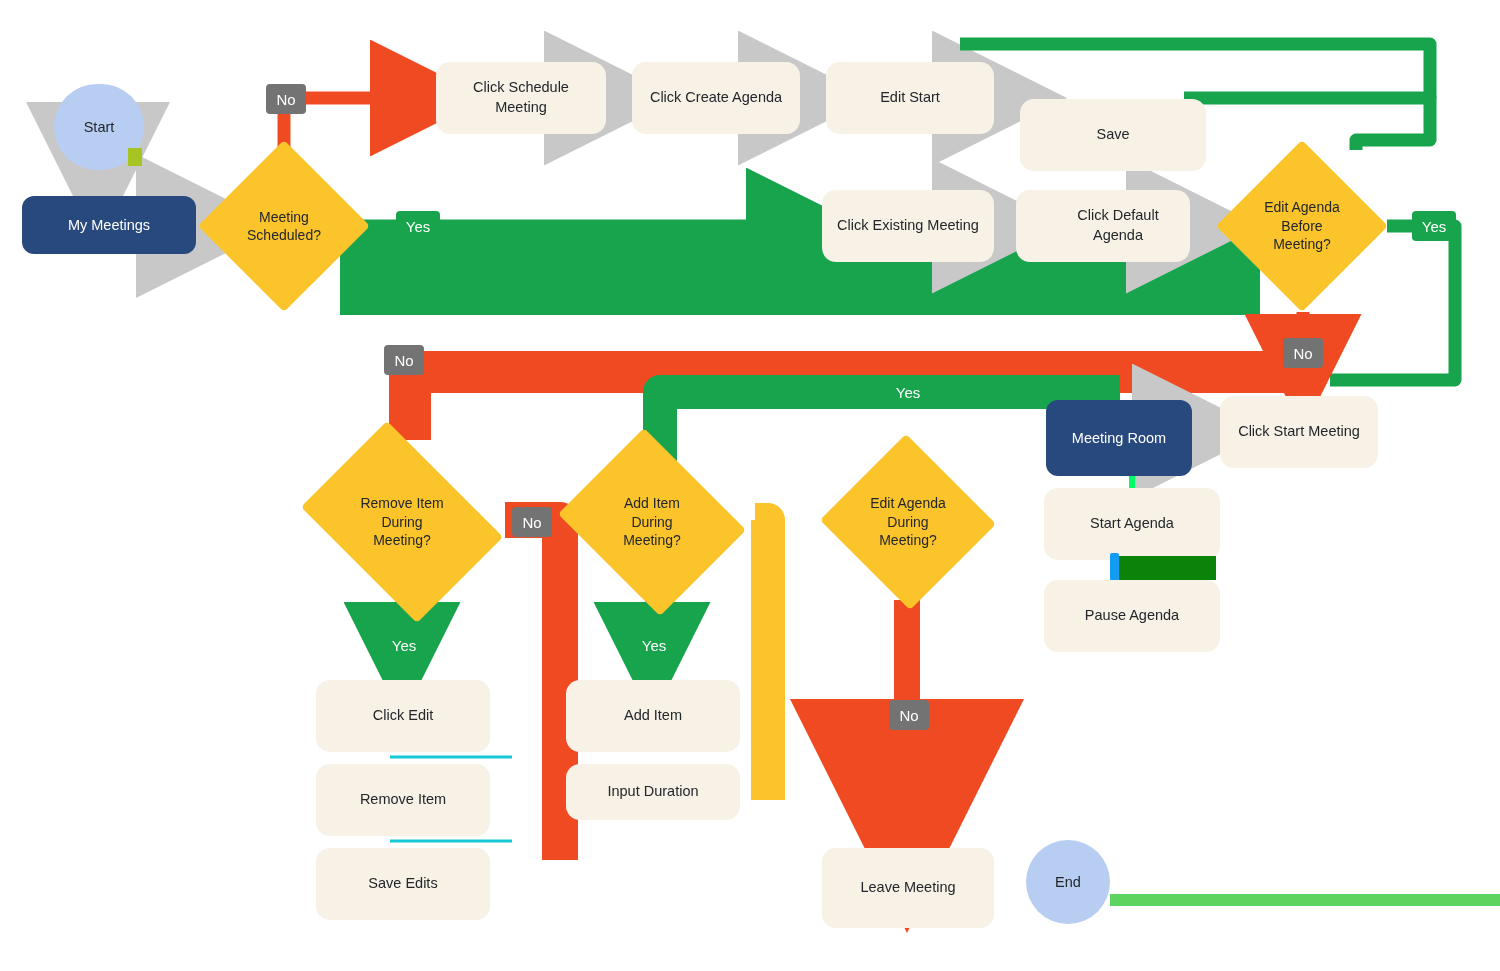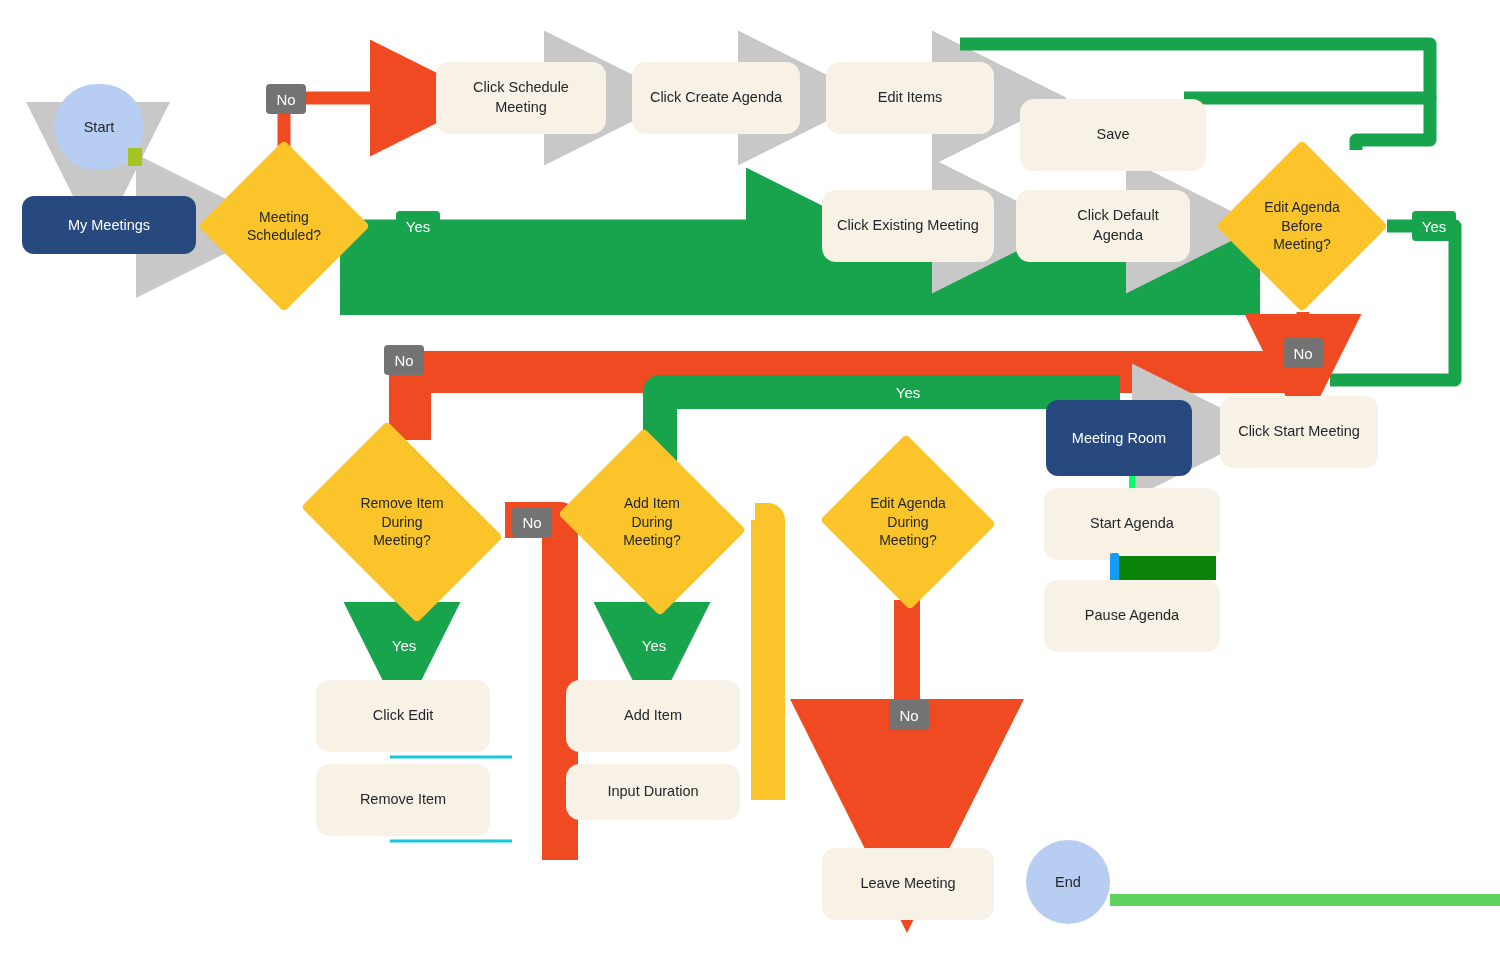--- a/index.html
+++ b/index.html
@@ -191,21 +191,21 @@
 
   <div class="node card" style="left:436px; top:62px; width:170px; height:72px;">
     <span>Click Schedule Meeting</span>
   </div>
 
   <div class="node card" style="left:632px; top:62px; width:168px; height:72px;align-items:center;">
     <span>Click Create Agenda</span>
   </div>
 
   <div class="node card" style="left:826px; top:62px; width:168px; height:72px;">
-    <span>Edit Items</span>
+    <span>Edit Start</span>
   </div>
 
   <div class="node card" style="left:1020px; top:62px; width:186px; height:72px;margin-top:37px;">
     <span>Save</span>
   </div>
 
   <div class="node card" style="left:822px; top:190px; width:172px; height:72px;">
     <span>Click Existing Meeting</span>
   </div>
 
@@ -261,30 +261,33 @@
   </div>
 
   <div class="node card" style="left:316px; top:680px; width:174px; height:72px;">
     <span>Click Edit</span>
   </div>
 
   <div class="node card" style="left:316px; top:764px; width:174px; height:72px;">
     <span>Remove Item</span>
   </div>
 
+  <div class="node card" style="left:316px; top:848px; width:174px; height:72px;">
+    <span>Save Edits</span>
+  </div>
 
   <div class="node card" style="left:566px; top:680px; width:174px; height:72px;">
     <span>Add Item</span>
   </div>
 
   <div class="node card" style="left:566px; top:764px; width:174px; height:56px;">
     <span>Input Duration</span>
   </div>
 
-  <div class="node card" style="left:822px; top:848px; width:172px; height:72px;">
+  <div class="node card" style="left:822px; top:848px; width:172px; height:80px;">
     <span>Leave Meeting</span>
   </div>
 
   <div class="node terminator" style="left:1026px; top:840px; width:84px; height:84px;">
     <span>End</span>
   </div>
 
   <div class="edge-label lbl-no" style="left:266px; top:84px; width:40px; height:30px;">
     <span>No</span>
   </div>

